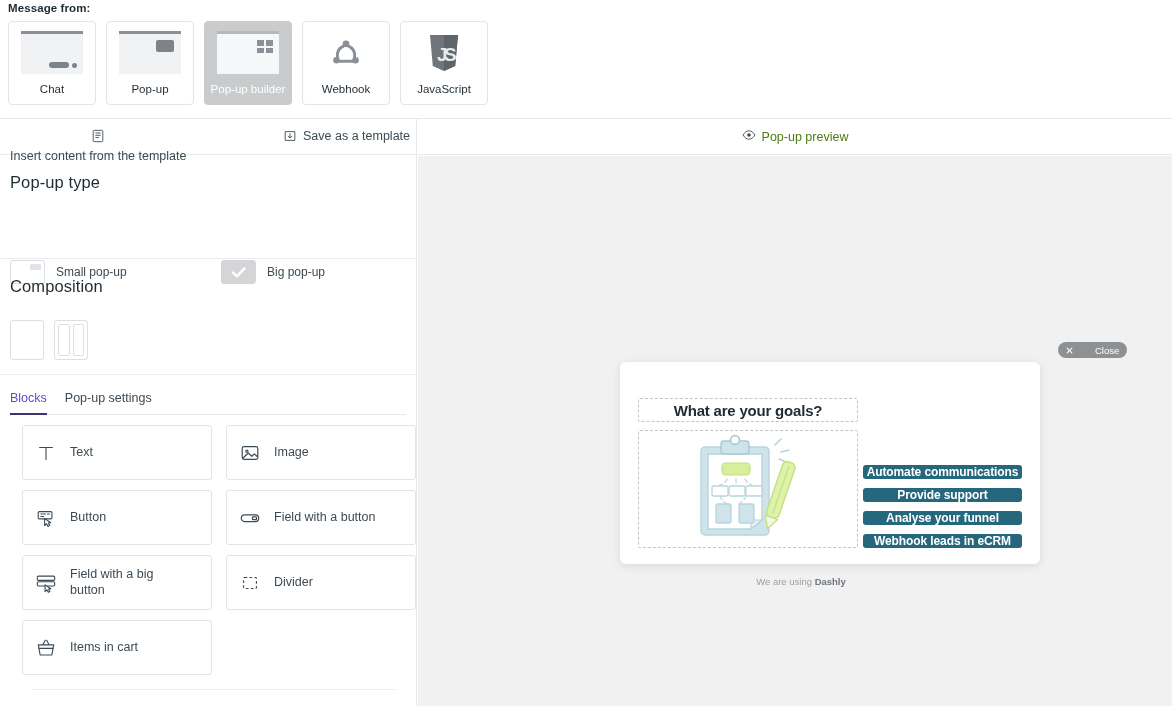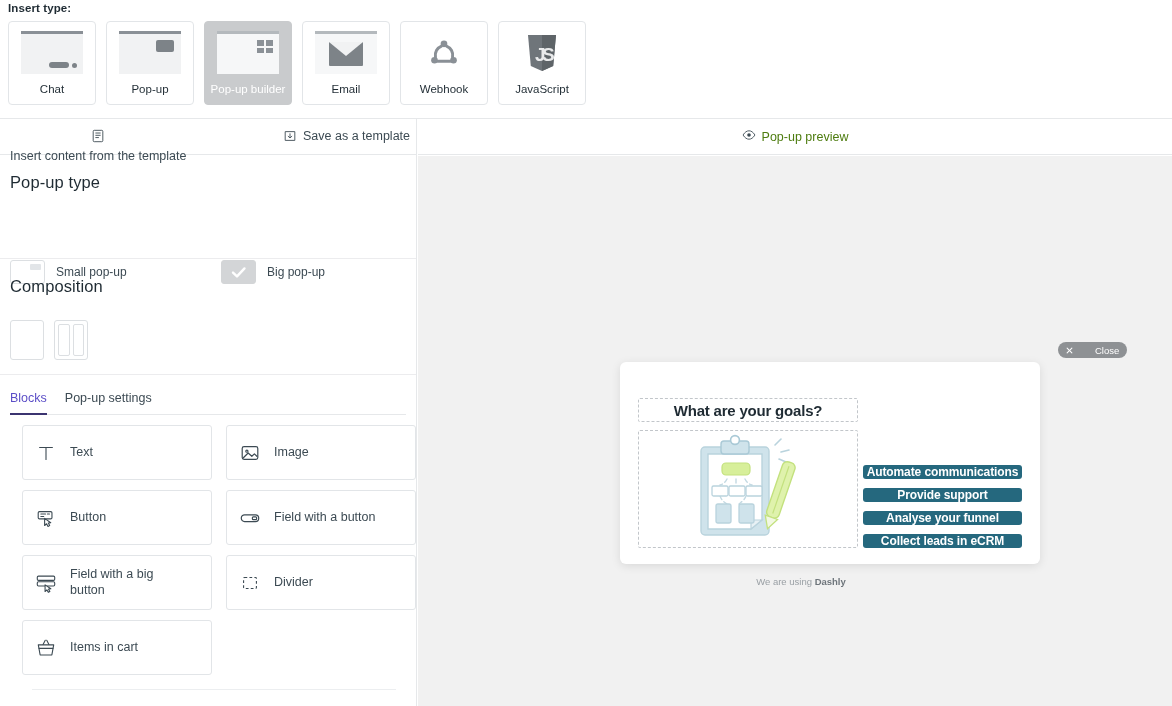--- a/index.html
+++ b/index.html
@@ -225,21 +225,21 @@
   #brand-note {
     position: absolute; left: 12px; right: 0; top: 420px;
     text-align: center; font-size: 9.5px; color: #9aa0a5;
   }
   #brand-note b { color: #6e757b; }
 </style>
 </head>
 <body>
 
 <div id="msgtype-strip">
-  <div id="msgtype-label">Insert type:</div>
+  <div id="msgtype-label">Message from:</div>
   <div id="msgtype-cards">
 
     <div class="mt-card">
       <div class="mt-thumb">
         <div class="thumb-window">
           <div class="thumb-chat-bubble"></div>
             <div class="thumb-chat-dot"></div>
         </div>
       </div>
       <div class="mt-label">Chat</div>
@@ -261,28 +261,20 @@
               <i></i>
               <i></i>
               <i></i>
               <i></i>
             </div>
         </div>
       </div>
       <div class="mt-label">Pop-up builder</div>
     </div>
 
-    <div class="mt-card">
-      <div class="mt-thumb">
-        <div class="thumb-window light" style="display:flex;align-items:center;justify-content:center;">
-          <div class="thumb-env"></div>
-        </div>
-      </div>
-      <div class="mt-label">Email</div>
-    </div>
 
     <div class="mt-card">
       <div class="mt-thumb">
         <svg width="38" height="38" viewBox="0 0 24 24" fill="none" stroke="#8a9096" stroke-width="1.9" stroke-linecap="round">
           <circle cx="12" cy="6.2" r="2.1" fill="#8a9096" stroke="none"></circle>
           <circle cx="6" cy="16.6" r="2.1" fill="#8a9096" stroke="none"></circle>
           <circle cx="18" cy="16.6" r="2.1" fill="#8a9096" stroke="none"></circle>
           <path d="M10.4 7.6 A6.2 6.2 0 0 0 6.6 14.6"></path>
           <path d="M13.6 7.6 A6.2 6.2 0 0 1 17.4 14.6"></path>
           <path d="M8 17.2 L16 17.2"></path>
@@ -540,21 +532,21 @@
         <div class="cta">
           <span>Automate communications</span>
         </div>
         <div class="cta">
           <span>Provide support</span>
         </div>
         <div class="cta">
           <span>Analyse your funnel</span>
         </div>
         <div class="cta">
-          <span>Collect leads in eCRM</span>
+          <span>Webhook leads in eCRM</span>
         </div>
       </div>
     </div>
 
     <div id="brand-note">
       <span>We are using </span><b>Dashly</b>
     </div>
   </div>
 </div>
 

